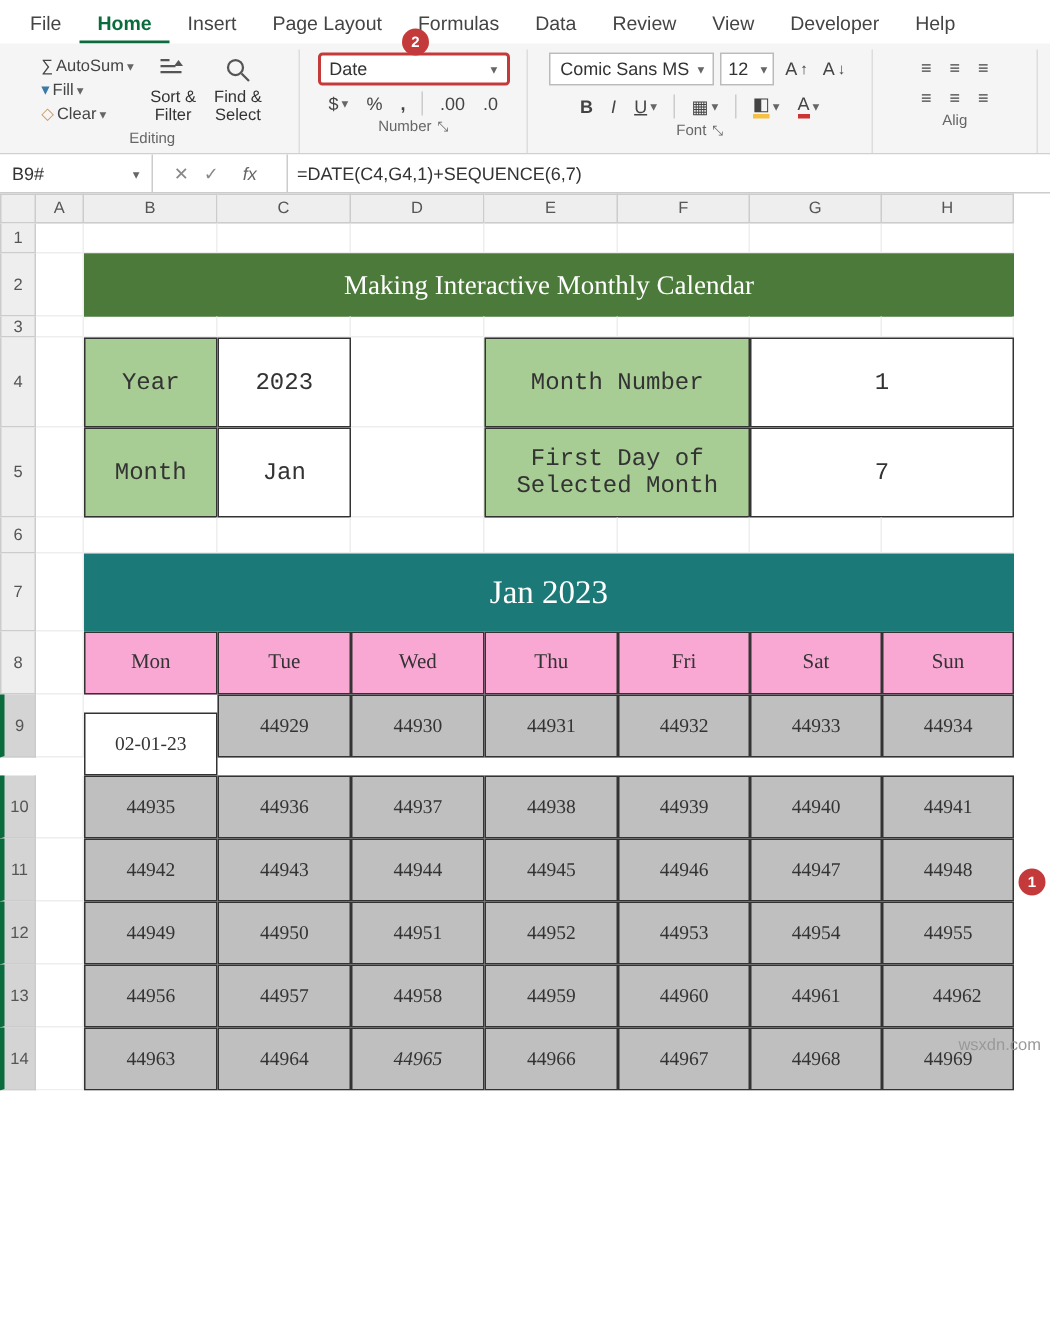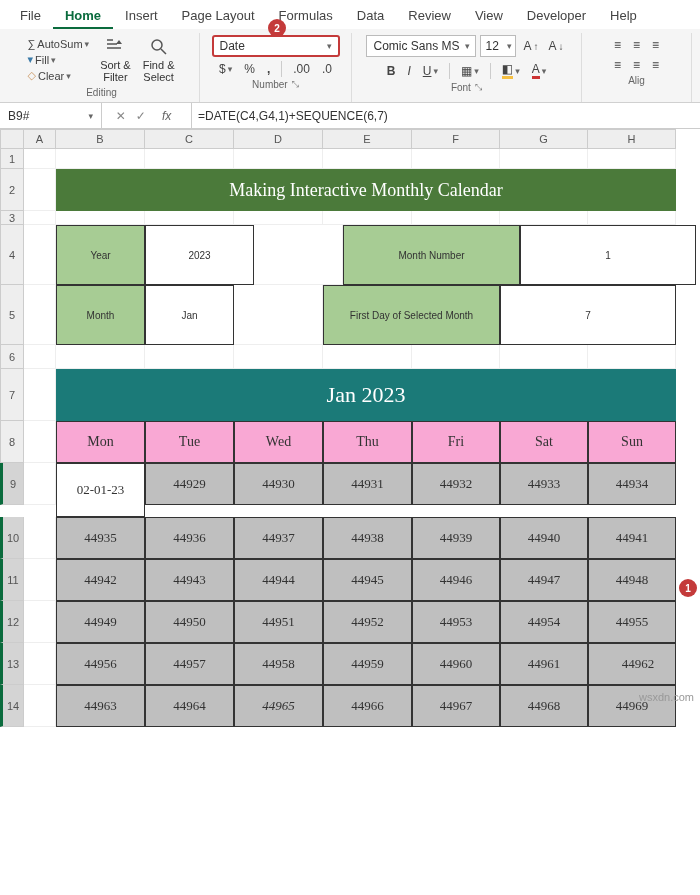--- a/index.html
+++ b/index.html
@@ -24,21 +24,21 @@
 .fx-btns { width: 90px; display: flex; justify-content: center; gap: 10px; align-items: center; color: #888; border-right: 1px solid #ccc; height: 100%; }
 .fx-lbl { font-style: italic; padding: 0 6px; color: #666; }
 .formula { padding: 0 6px; color: #333; }
 .sheet { position: relative; }
 .hdr-row { display: flex; }
 .corner { width: 24px; height: 20px; background: #eee; border: 1px solid #ccc; }
 .col-h { height: 20px; background: #eee; border: 1px solid #ccc; border-left: none; display: flex; align-items: center; justify-content: center; color: #555; font-size: 11px; }
 .row-h { width: 24px; background: #eee; border: 1px solid #ccc; border-top: none; display: flex; align-items: center; justify-content: center; color: #555; font-size: 11px; }
 .row-h.sel { background: #d4d4d4; border-left: 3px solid #0a6b3d; }
 .grid-row { display: flex; }
-.cell { border: 1px solid #eee; border-top: none; border-left: none; display: flex; align-items: center; justify-content: center; font-family: Liberation Sans, sans-serif; font-size: 10px; }
+.cell { border: 1px solid #eee; border-top: none; border-left: none; display: flex; align-items: center; justify-content: center; font-family: Liberation Mono, monospace; font-size: 16px; }
 .title-band { background: #4b7a3a; color: #fff; font-family: "Comic Sans MS", cursive; font-size: 18px; display: flex; align-items: center; justify-content: center; border: 1px solid #4b7a3a; }
 .light-green { background: #a7cc94; border: 1px solid #333 !important; }
 .white-bordered { background: #fff; border: 1px solid #333 !important; }
 .cal-title { background: #1b7a78; color: #fff; font-family: "Comic Sans MS", cursive; font-size: 22px; display: flex; align-items: center; justify-content: center; }
 .cal-head { background: #f9a8d4; font-family: "Comic Sans MS", cursive; font-size: 14px; display: flex; align-items: center; justify-content: center; border: 1px solid #333; }
 .cal-cell { background: #bfbfbf; font-family: "Comic Sans MS", cursive; font-size: 13px; display: flex; align-items: center; justify-content: center; border: 1px solid #333; }
 .cal-cell.sel { background: #fff; }
 .watermark { position: absolute; bottom: 24px; right: 6px; color: #999; font-size: 11px; }
 .red-dot { width: 18px; height: 18px; border-radius: 50%; background: #c43a3a; color: #fff; font-size: 10px; display: flex; align-items: center; justify-content: center; position: absolute; font-weight: 600; }
 .chev { font-size: 9px; color: #666; }
@@ -236,21 +236,21 @@
         <div class="cell" style="width: 89px; height: 14px;"></div>
         <div class="cell" style="width: 89px; height: 14px;"></div>
         <div class="cell" style="width: 88px; height: 14px;"></div>
         <div class="cell" style="width: 88px; height: 14px;"></div>
         <div class="cell" style="width: 88px; height: 14px;"></div>
       </div>
       <div class="grid-row">
         <div class="row-h" style="height: 60px;">4</div>
         <div class="cell" style="width: 32px; height: 60px;"></div>
         <div class="cell light-green" style="width: 89px; height: 60px;">Year</div>
-        <div class="cell white-bordered" style="width: 109px; height: 60px;">2023</div>
+        <div class="cell white-bordered" style="width: 89px; height: 60px;">2023</div>
         <div class="cell" style="width: 89px; height: 60px;"></div>
         <div class="cell light-green" style="width: 177px; height: 60px; text-align: center;">Month Number</div>
         <div class="cell white-bordered" style="width: 176px; height: 60px;">1</div>
       </div>
       <div class="grid-row">
         <div class="row-h" style="height: 60px;">5</div>
         <div class="cell" style="width: 32px; height: 60px;"></div>
         <div class="cell light-green" style="width: 89px; height: 60px;">Month</div>
         <div class="cell white-bordered" style="width: 89px; height: 60px;">Jan</div>
         <div class="cell" style="width: 89px; height: 60px;"></div>
@@ -280,21 +280,21 @@
         <div class="cal-head" style="width: 89px; height: 42px;">Tue</div>
         <div class="cal-head" style="width: 89px; height: 42px;">Wed</div>
         <div class="cal-head" style="width: 89px; height: 42px;">Thu</div>
         <div class="cal-head" style="width: 88px; height: 42px;">Fri</div>
         <div class="cal-head" style="width: 88px; height: 42px;">Sat</div>
         <div class="cal-head" style="width: 88px; height: 42px;">Sun</div>
       </div>
       <div class="grid-row">
         <div class="row-h sel" style="height: 42px;">9</div>
         <div class="cell" style="width: 32px; height: 42px;"></div>
-        <div class="cal-cell sel" style="width: 89px; height: 54px;">02-01-23</div>
+        <div class="cal-cell sel" style="width: 89px; height: 42px; margin-top: 12px;">02-01-23</div>
         <div class="cal-cell" style="width: 89px; height: 42px;">44929</div>
         <div class="cal-cell" style="width: 89px; height: 42px;">44930</div>
         <div class="cal-cell" style="width: 89px; height: 42px;">44931</div>
         <div class="cal-cell" style="width: 88px; height: 42px;">44932</div>
         <div class="cal-cell" style="width: 88px; height: 42px;">44933</div>
         <div class="cal-cell" style="width: 88px; height: 42px;">44934</div>
       </div>
       <div class="grid-row">
         <div class="row-h sel" style="height: 42px;">10</div>
         <div class="cell" style="width: 32px; height: 42px;"></div>

